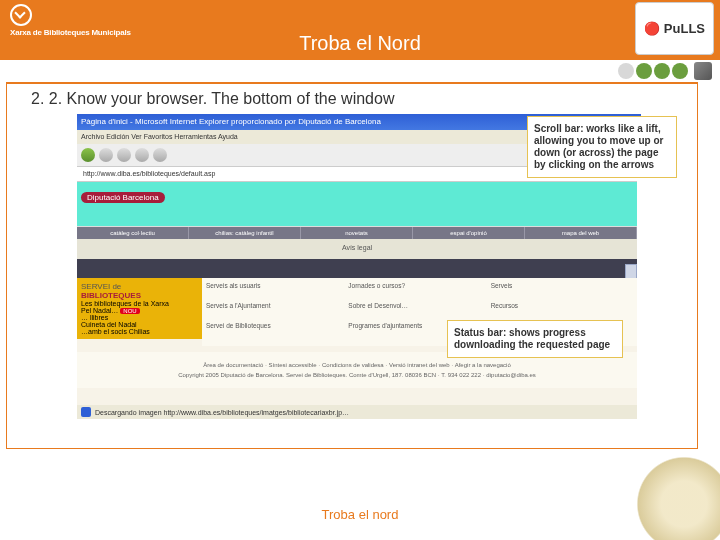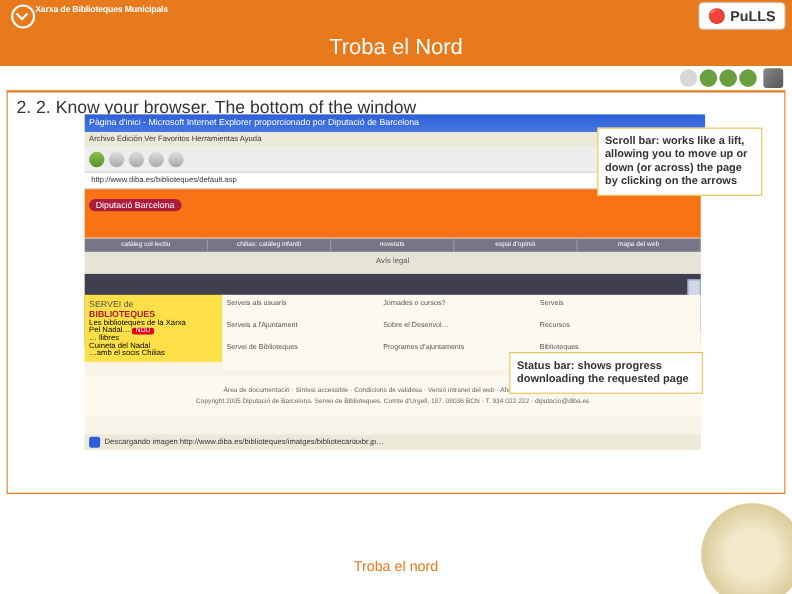--- a/index.html
+++ b/index.html
@@ -1,48 +1,48 @@
 <!DOCTYPE html>
 <html><head>
 <meta charset="utf-8">
 <style>
 html,body{margin:0;padding:0;background:#fff;font-family:Arial,Helvetica,sans-serif}
 .page{width:720px;height:540px;position:relative;overflow:hidden}
 .header{background:#e87a1e;height:60px;position:relative}
-.logo-left{position:absolute;left:10px;top:4px;display:flex;flex-direction:row;color:#fff}
+.logo-left{position:absolute;left:10px;top:4px;display:flex;flex-direction:column;color:#fff}
 .logo-left .icon{width:18px;height:18px;border:2px solid #fff;border-radius:50%;margin-bottom:2px;position:relative}
 .logo-left .icon::after{content:"";position:absolute;width:6px;height:6px;border-right:2px solid #fff;border-bottom:2px solid #fff;left:4px;top:3px;transform:rotate(45deg)}
 .logo-left .subtext{font-size:8px;font-weight:bold;color:#fff;letter-spacing:-.2px}
 .title{position:absolute;left:50%;transform:translateX(-50%);top:32px;color:#fff;font-size:20px}
-.pulls{position:absolute;right:6px;top:2px;background:#fff;border-radius:4px;padding:4px 8px;font-size:13px;font-weight:bold;color:#333;border:1px solid #ccc}
+.pulls{position:absolute;right:6px;top:2px;background:#fff;border-radius:4px;padding:18px 8px;font-size:13px;font-weight:bold;color:#333;border:1px solid #ccc}
 .nav-icons{position:absolute;right:8px;top:60px;display:flex;gap:2px;align-items:center;padding-top:2px}
 .nav-ic{width:16px;height:16px;border-radius:8px;background:#6b9e3e;display:inline-block}
 .nav-ic.home{background:#d8d8d8}
 .speaker{width:18px;height:18px;display:inline-block;margin-left:4px;background:linear-gradient(135deg,#888,#555);border-radius:3px}
-.subtitle-box{border:1px solid #e87a1e;border-top:2px solid #e87a1e;margin:22px 6px 0 6px;padding:6px 8px 340px 8px;position:relative}
+.subtitle-box{border:1px solid #e87a1e;border-top:2px solid #e87a1e;margin:22px 22px 0 6px;padding:6px 8px 340px 24px;position:relative}
 .subtitle{font-size:16px;color:#333}
-.screenshot{position:absolute;left:70px;top:20px;width:560px;height:305px;background:#f7f3e8}
+.screenshot{position:absolute;left:70px;top:30px;width:560px;height:305px;background:#f7f3e8}
 .bar{height:16px;width:100%}
 .titlebar{background:linear-gradient(#2e5fd6,#4378e2);color:#fff;font-size:8px;line-height:16px;padding-left:4px}
 .menubar{background:#ece9d8;font-size:7px;color:#333;line-height:14px;height:14px;padding-left:4px}
 .toolbar{background:#eee;height:18px;display:flex;gap:4px;padding:2px 4px;align-items:center}
 .tb-btn{width:14px;height:14px;border-radius:50%;background:linear-gradient(#8bc34a,#5a8f2e)}
 .tb-btn.grey{background:linear-gradient(#ddd,#aaa)}
 .urlbar{background:#fff;height:14px;font-size:7px;color:#333;line-height:14px;padding-left:6px;border-top:1px solid #ccc;border-bottom:1px solid #ccc}
-.content-top{background:#f97316;height:36px;padding:4px;border-bottom:1px solid #ddd}
+.content-top{background:#5eead4;height:36px;padding:4px;border-bottom:1px solid #ddd}
 .content-top .badge{background:#a71d3b;color:#fff;font-size:8px;padding:1px 6px;border-radius:8px;display:inline-block}
 .menu-row{background:#777687;height:12px;display:flex}
 .menu-row span{flex:1;font-size:6px;color:#fff;text-align:center;line-height:12px;border-right:1px solid #9998a8}
 .midstrip{background:#e6e4d6;height:20px;text-align:center;font-size:7px;color:#555;line-height:18px}
 .darkband{background:#3f3f50;height:66px;position:relative}
 .status1{position:absolute;left:0;bottom:0;right:0;height:14px;background:#ece9d8;font-size:7px;color:#333;display:flex;align-items:center}
 .status1 .left{flex:1;padding-left:4px}
 .status1 .prog{width:70px;height:8px;background:#fff;border:1px solid #aaa;margin-right:4px;position:relative}
 .status1 .prog::after{content:"";position:absolute;left:0;top:0;bottom:0;width:55%;background:repeating-linear-gradient(90deg,#3b8f3b,#3b8f3b 4px,#fff 4px,#fff 6px)}
-.sidebar{position:absolute;left:0;top:164px;width:120px;background:#fde047;font-size:7px;padding:4px}
+.sidebar{position:absolute;left:0;top:164px;width:120px;background:#eab308;font-size:7px;padding:4px}
 .sidebar .logo2{font-size:8px}
 .sidebar .logo2 .b{color:#a71d3b;font-weight:bold}
 .sidebar .k{color:#555}
 .sidebar .nou{background:#e2001a;color:#fff;font-size:6px;padding:0 3px;border-radius:2px}
 .main-list{position:absolute;left:125px;top:164px;right:0;background:#fbf9f0;font-size:6.5px;color:#555;padding:4px;display:grid;grid-template-columns:1fr 1fr 1fr;height:60px}
 .footer-txt{position:absolute;left:0;right:0;top:238px;font-size:6px;color:#666;text-align:center;padding:10px 6px;background:#fbf9f0}
 .status2{position:absolute;left:0;right:0;bottom:0;height:14px;background:#ece9d8;font-size:7px;color:#333;display:flex;align-items:center}
 .status2 .ic{width:10px;height:10px;background:#2e5fd6;margin:0 4px;border-radius:2px}
 .callout{position:absolute;background:#fff;border:1px solid #e6c252;font-size:10px;line-height:1.2;color:#333;padding:6px;font-weight:bold;text-align:left}
 .callout.c1{right:20px;top:32px;width:136px}

